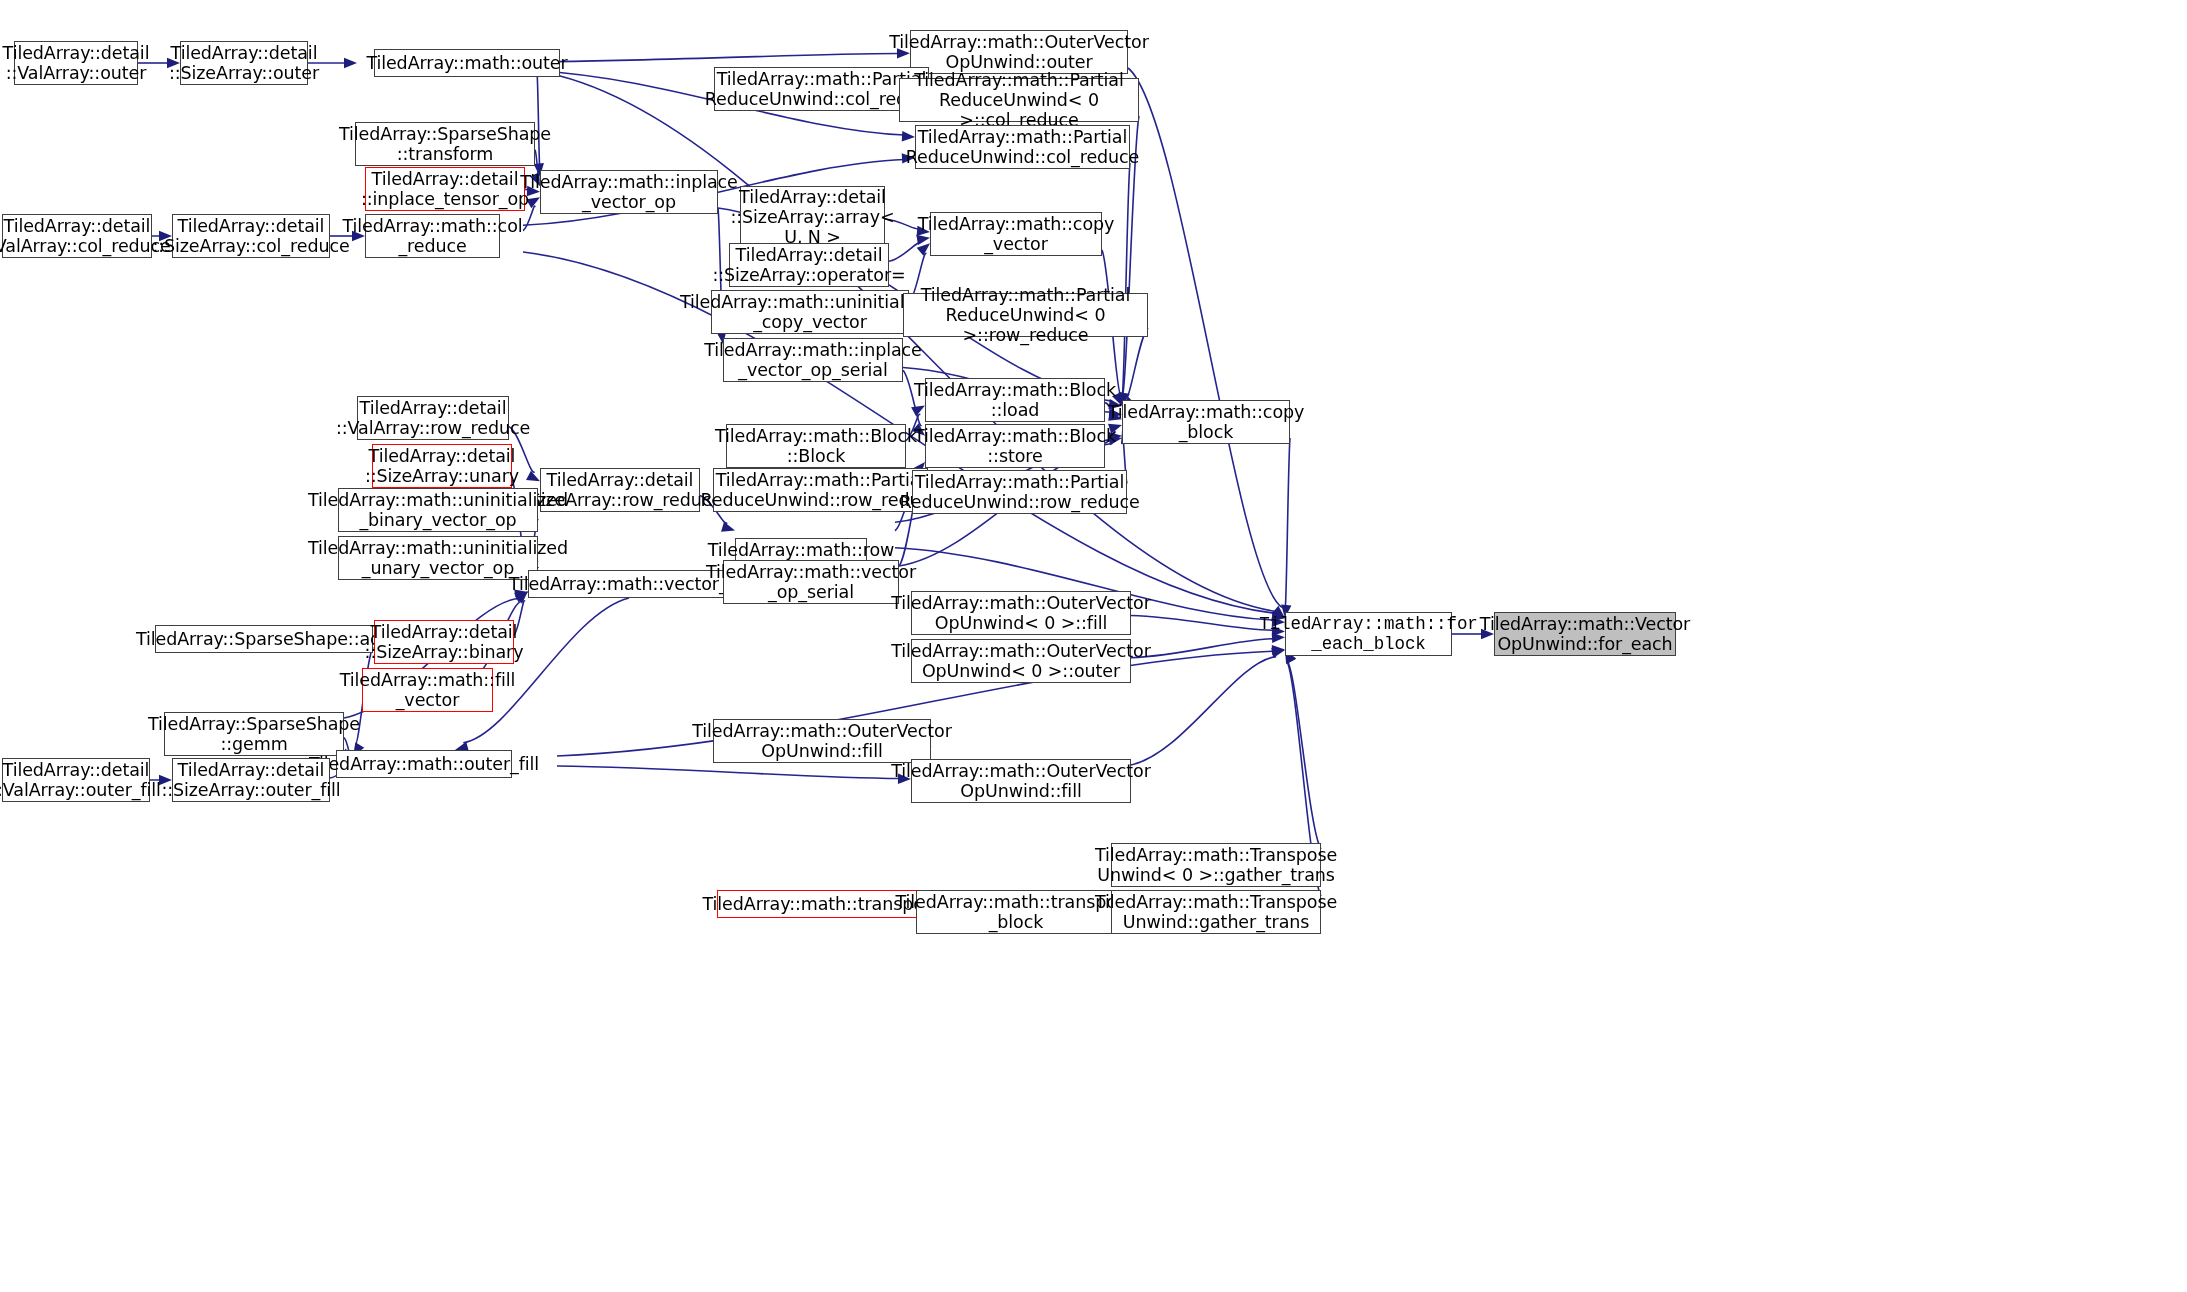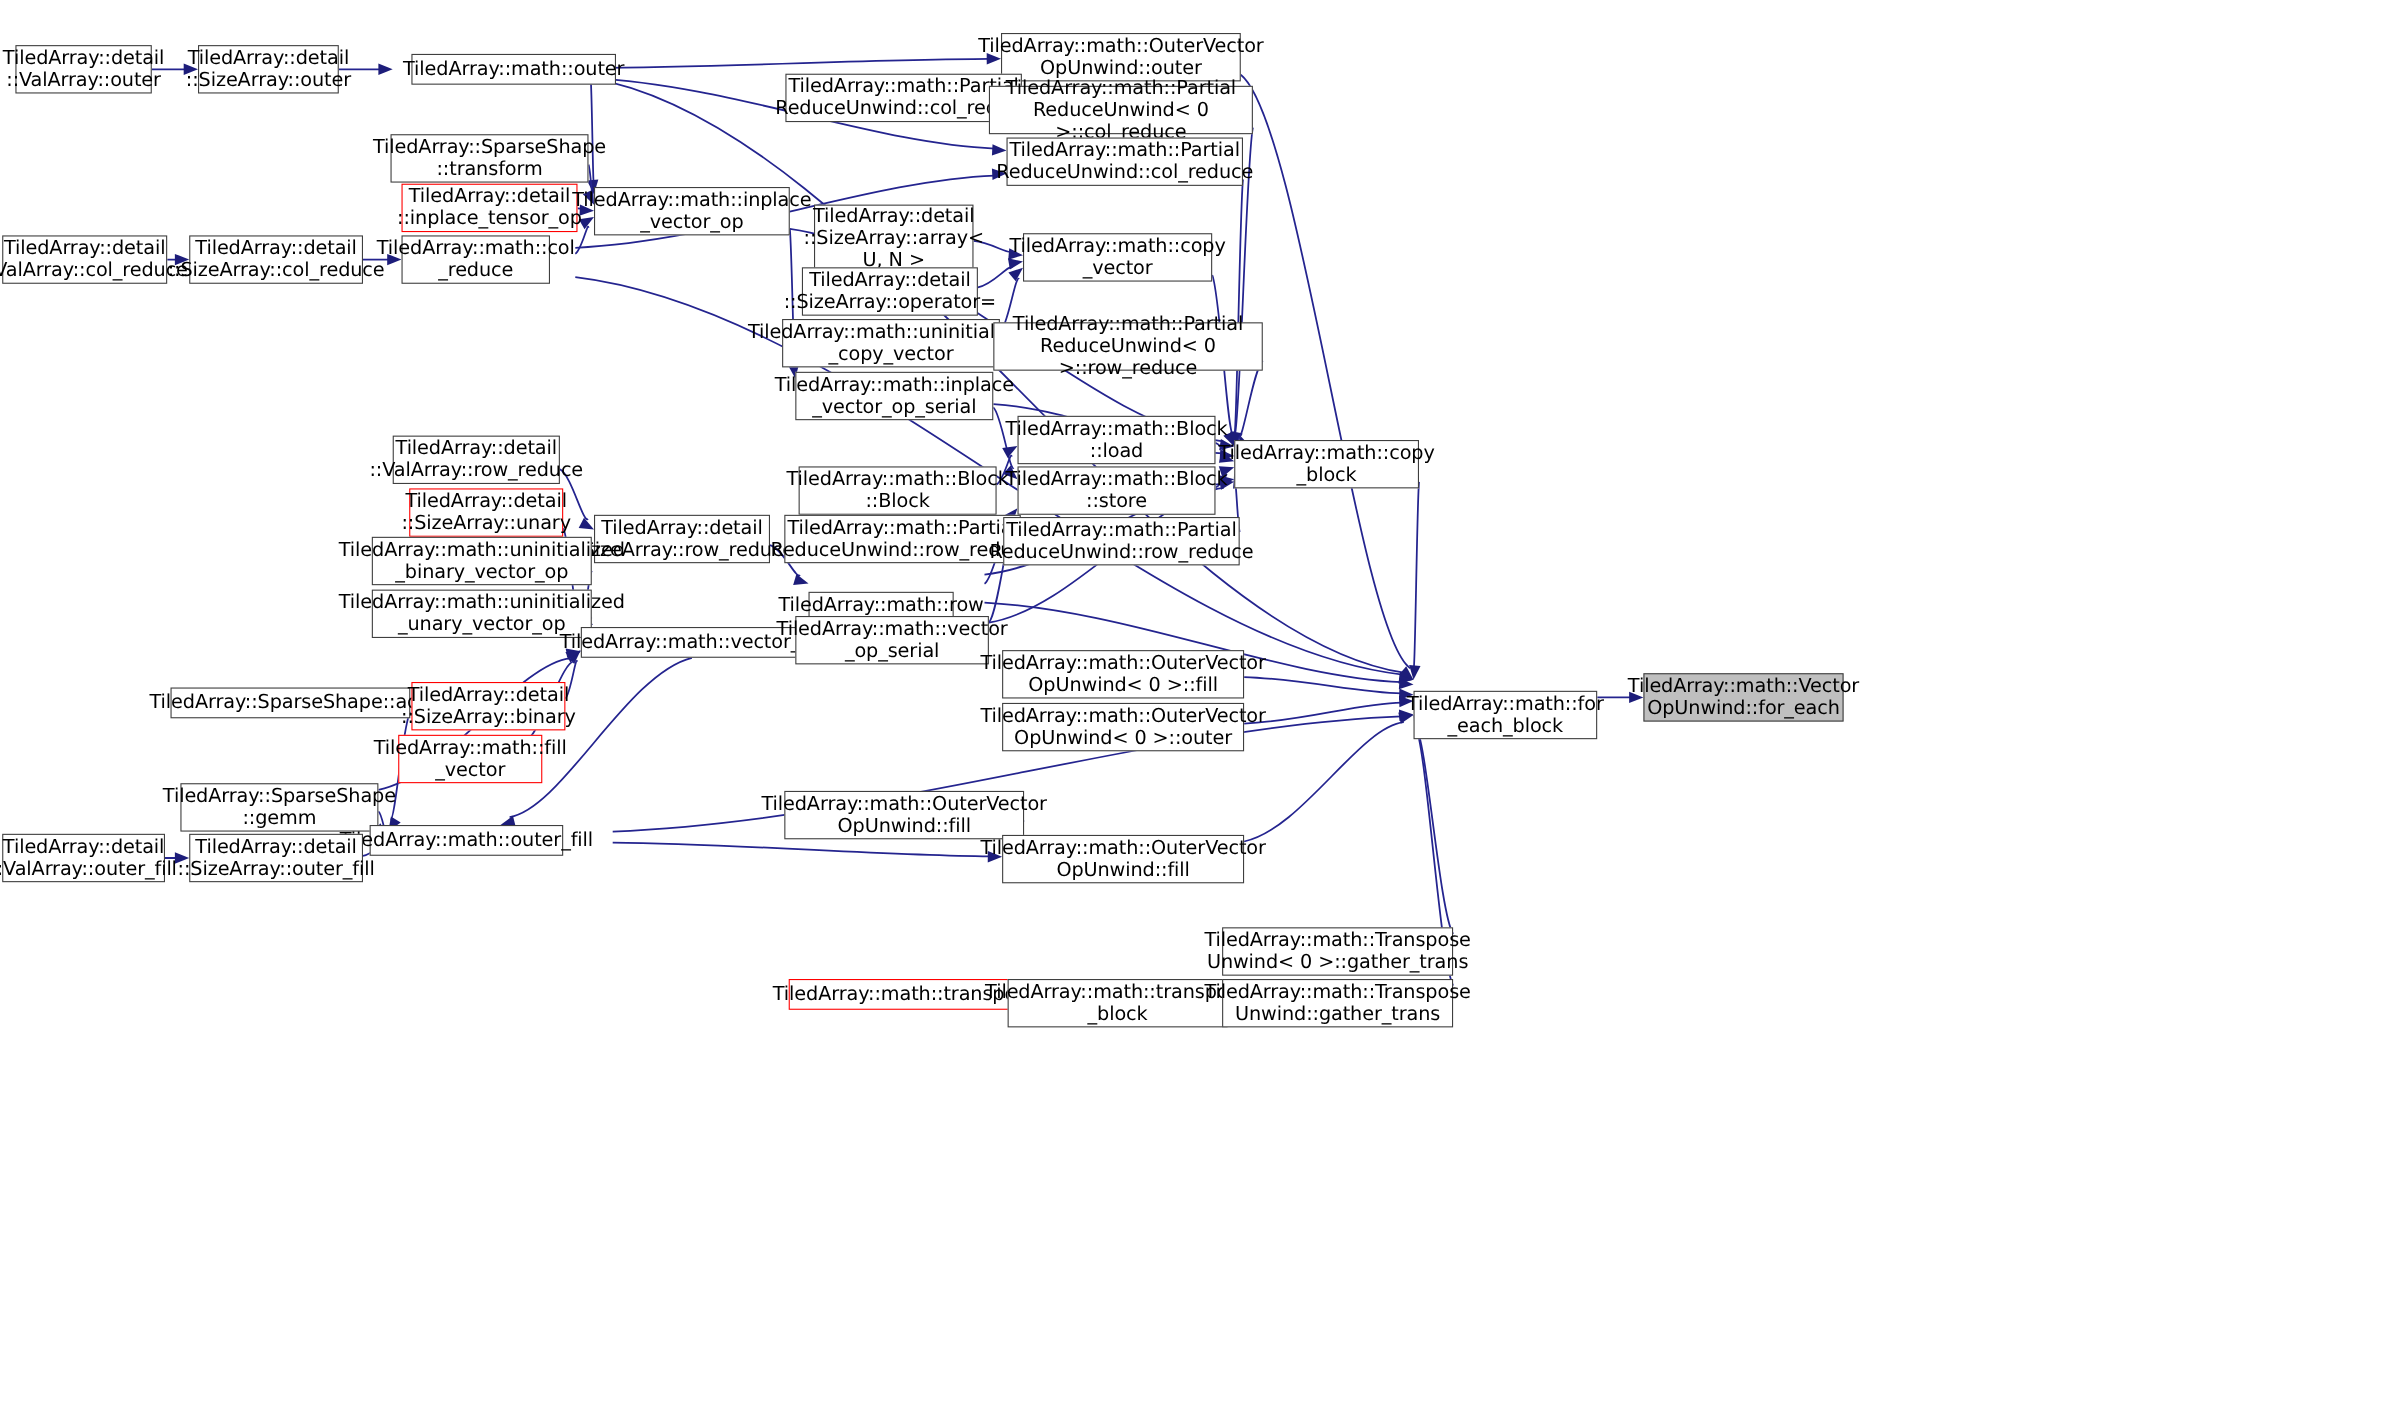--- a/index.html
+++ b/index.html
@@ -245,21 +245,21 @@
 _binary_vector_op</div>
     <div class="node" style="left: 735px; top: 538px; width: 132px; height: 44px;">TiledArray::math::row
 _reduce</div>
     <div class="node" style="left: 338px; top: 536px; width: 200px; height: 44px;">TiledArray::math::uninitialized
 _unary_vector_op</div>
     <div class="node" style="left: 528px; top: 570px; width: 202px; height: 28px;">TiledArray::math::vector_op</div>
     <div class="node" style="left: 723px; top: 560px; width: 176px; height: 44px;">TiledArray::math::vector
 _op_serial</div>
     <div class="node" style="left: 911px; top: 591px; width: 220px; height: 44px;">TiledArray::math::OuterVector
 OpUnwind&lt; 0 &gt;::fill</div>
-    <div class="node" style="left: 1285px; top: 628px; width: 167px; height: 44px;">TiledArray::math::for
+    <div class="node" style="left: 1285px; top: 612px; width: 167px; height: 44px; font-family: Liberation Mono, monospace;">TiledArray::math::for
 _each_block</div>
     <div class="node current" style="left: 1494px; top: 612px; width: 182px; height: 44px;">TiledArray::math::Vector
 OpUnwind::for_each</div>
     <div class="node" style="left: 155px; top: 625px; width: 218px; height: 28px;">TiledArray::SparseShape::add</div>
     <div class="node red" style="left: 374px; top: 620px; width: 140px; height: 44px;">TiledArray::detail
 ::SizeArray::binary</div>
     <div class="node" style="left: 911px; top: 639px; width: 220px; height: 44px;">TiledArray::math::OuterVector
 OpUnwind&lt; 0 &gt;::outer</div>
     <div class="node red" style="left: 362px; top: 668px; width: 131px; height: 44px;">TiledArray::math::fill
 _vector</div>

